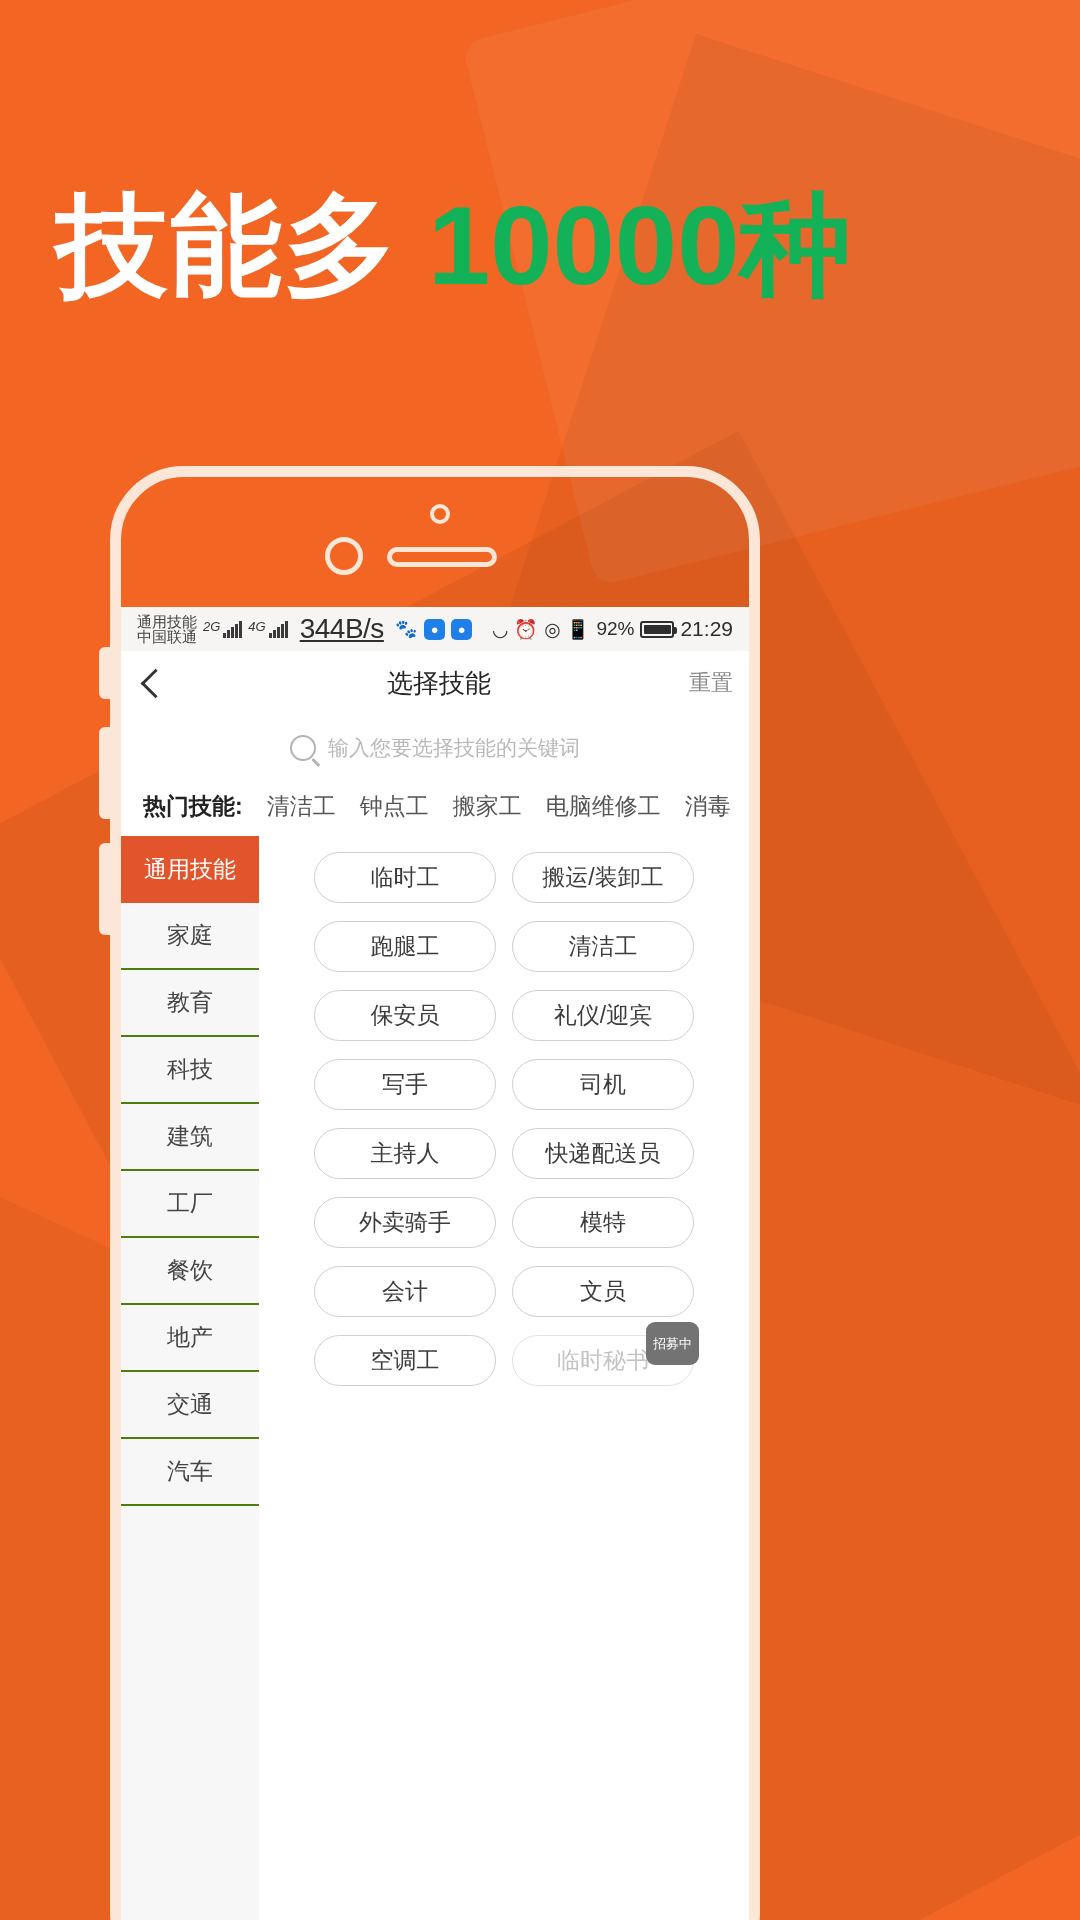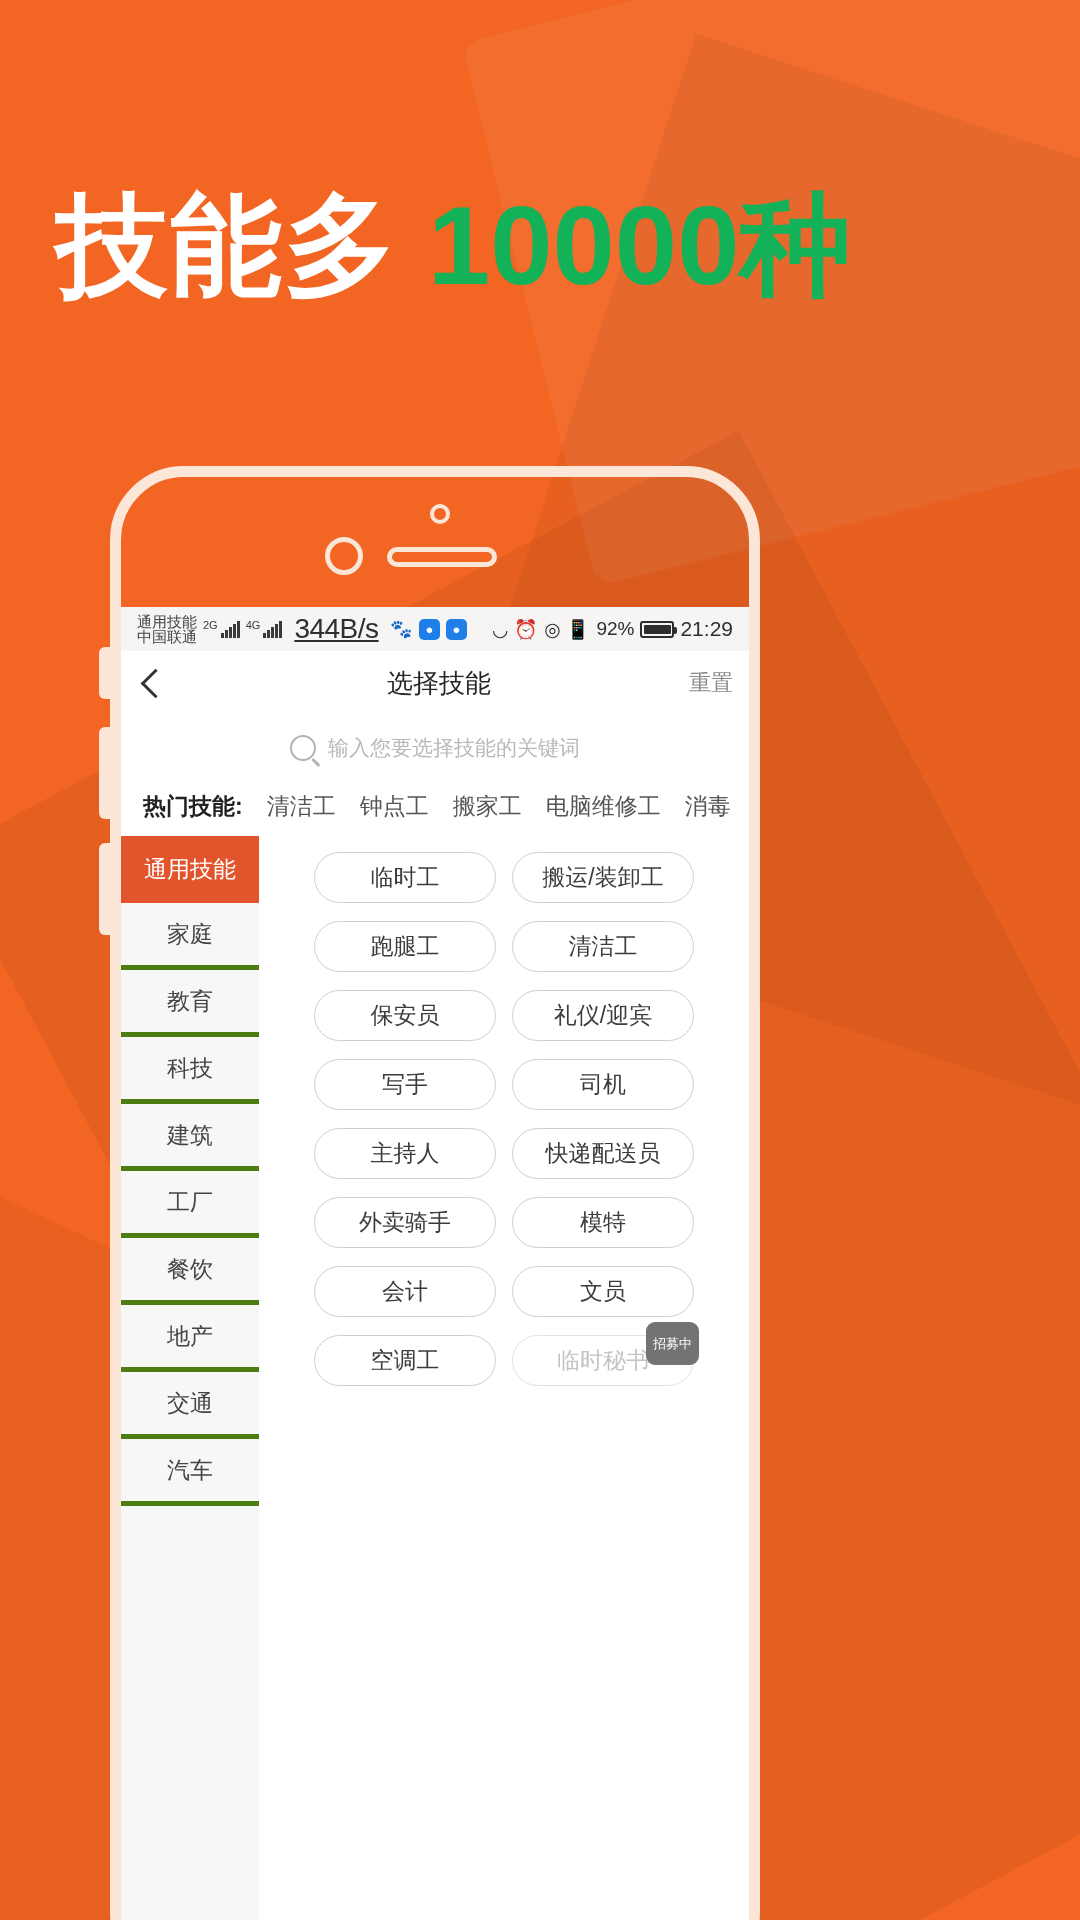--- a/index.html
+++ b/index.html
@@ -88,21 +88,21 @@
     gap:6px;
   }
   .carriers{display:flex;flex-direction:column;line-height:1.02;font-size:15px;color:#444;}
   .sig{display:flex;align-items:flex-end;gap:1px;height:18px;}
   .sig i{display:block;width:3px;background:#3a3a3a;}
   .sig i:nth-child(1){height:5px;}
   .sig i:nth-child(2){height:8px;}
   .sig i:nth-child(3){height:11px;}
   .sig i:nth-child(4){height:14px;}
   .sig i:nth-child(5){height:17px;}
-  .gtag{font-size:11px;color:#3a3a3a;align-self:flex-start;margin-right:1px;line-height:1;}
+  .gtag{font-size:13px;color:#3a3a3a;align-self:flex-start;margin-right:1px;line-height:1;font-style:italic;}
   .netgrp{display:flex;align-items:flex-end;gap:2px;}
   .netspeed{font-size:28px;color:#2e2e2e;margin-left:6px;letter-spacing:-0.5px;text-decoration:underline;}
   .sb-icons{display:flex;align-items:center;gap:6px;margin-left:6px;}
   .ico-sq{width:21px;height:21px;border-radius:5px;background:#1E7FE8;
     display:flex;align-items:center;justify-content:center;color:#fff;font-size:13px;}
   .ico-emoji{font-size:18px;}
   .sb-right{margin-left:auto;display:flex;align-items:center;gap:6px;font-size:19px;color:#2e2e2e;}
   .batt{width:34px;height:17px;border:2px solid #2e2e2e;border-radius:3px;position:relative;box-sizing:border-box;}
   .batt::after{content:"";position:absolute;right:-5px;top:4px;width:3px;height:7px;background:#2e2e2e;border-radius:0 2px 2px 0;}
   .batt i{position:absolute;left:2px;top:2px;bottom:2px;width:88%;background:#2e2e2e;border-radius:1px;}
@@ -141,21 +141,21 @@
   .hot-label{font-size:23px;font-weight:bold;color:#222;flex:none;}
   .hot-item{font-size:23px;color:#555;flex:none;}
 
   
   .content{display:flex;height:calc(100% - 44px - 64px - 66px - 56px);}
   .sidebar{
     width:138px;flex:none;background:#F7F7F7;overflow:hidden;
   }
   .side-item{
     height:67px;display:flex;align-items:center;justify-content:center;
-    font-size:23px;color:#454545;border-bottom:5px solid #4d7c0f;
+    font-size:23px;color:#454545;border-bottom:2px solid #4d7c0f;
     box-sizing:border-box;position:relative;
   }
   .side-item.active{
     background:#E2542B;color:#FFFFFF;border-bottom:none;
   }
   .panel{
     flex:1;background:#FFFFFF;padding:16px 20px 0 20px;box-sizing:border-box;
     overflow:hidden;
   }
   .chip-grid{display:flex;flex-wrap:wrap;gap:18px 16px;justify-content:center;}

